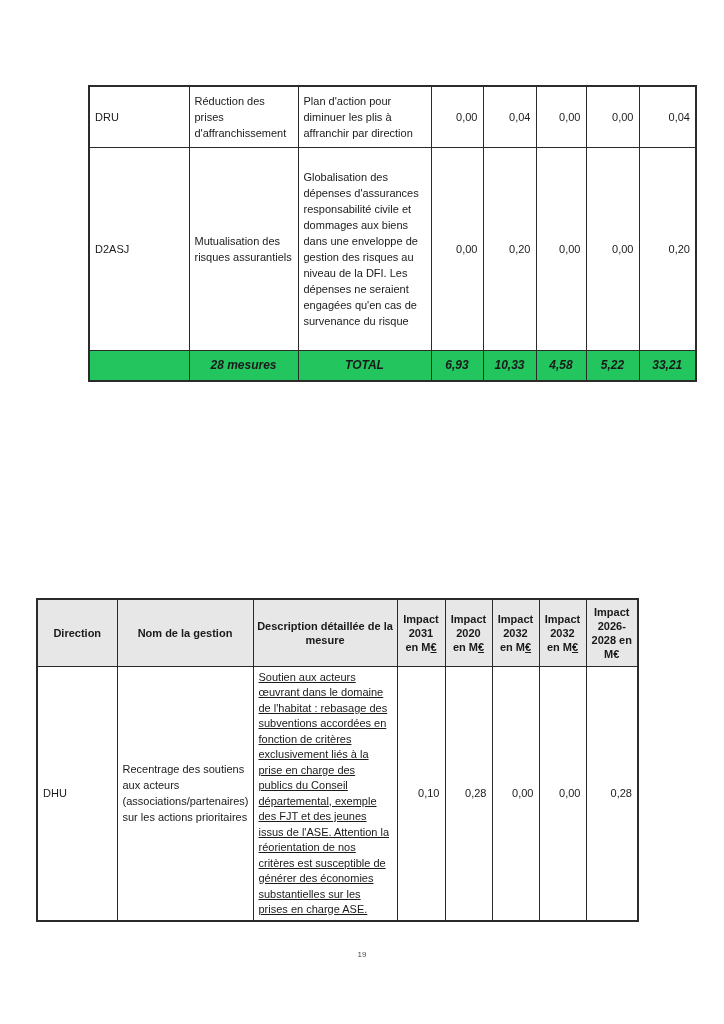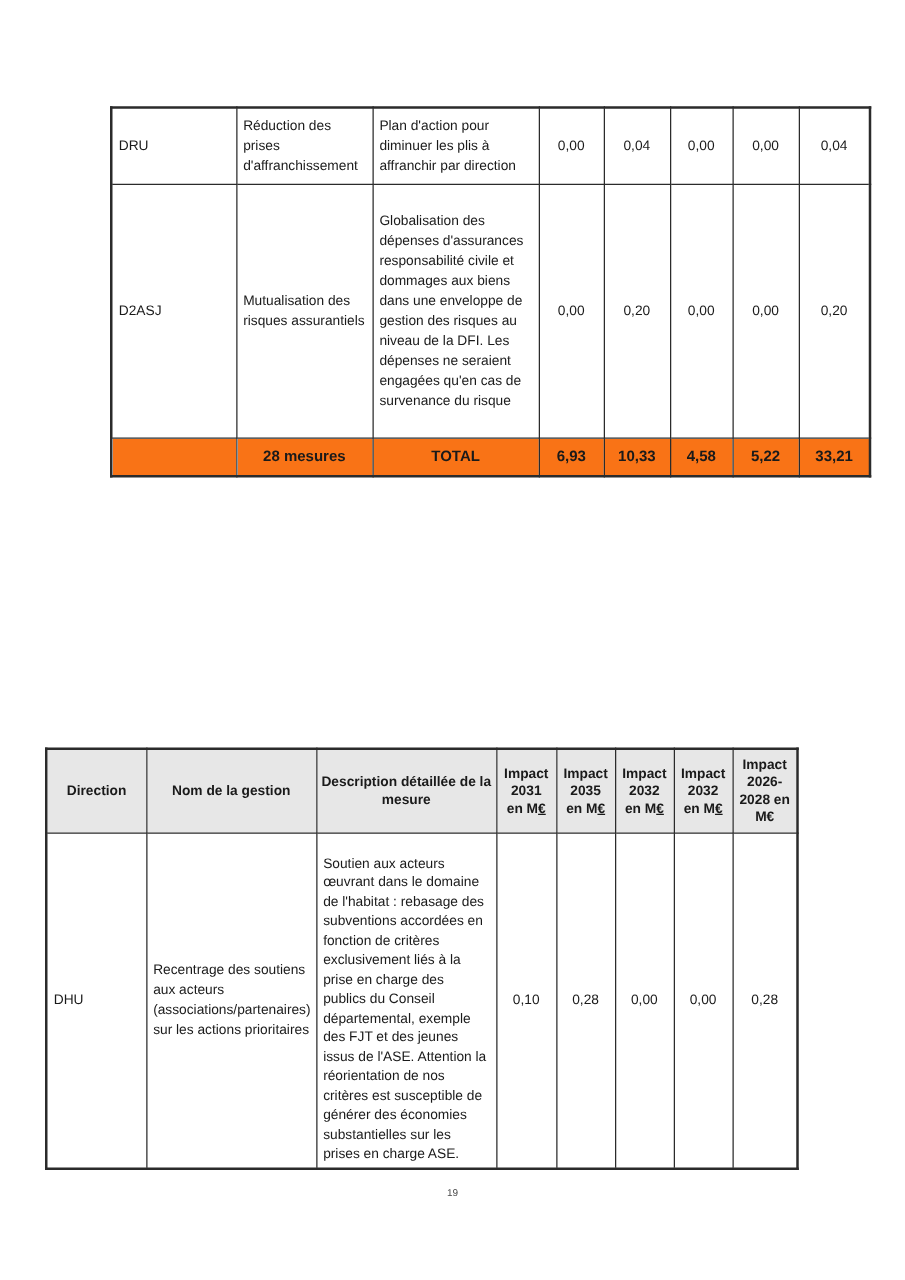--- a/index.html
+++ b/index.html
@@ -23,31 +23,31 @@
     vertical-align: middle;
     font-size: 11px;
     line-height: 16px;
     color: #1a1a1a;
     font-weight: normal;
     overflow: hidden;
   }
   #t1 { left: 88px; top: 85px; width: 607px; }
   #t2 { left: 36px; top: 598px; width: 601px; }
   .left { text-align: left; }
-  .num  { text-align: center; }
-  .gray { background: #f97316; }
+  .num  { text-align: right; }
+  .gray { background: #22c55e; font-style: italic; }
   .total-row td { font-weight: bold; font-size: 12px; line-height: 14px; text-align: center; }
   #t2 th {
     background: #e7e7e7;
     font-weight: bold;
     text-align: center;
     line-height: 14px;
     padding: 2px 3px;
   }
-  .desc2 { vertical-align: top; line-height: 15.5px; padding-top: 17px; }
+  .desc2 { vertical-align: top; line-height: 15.5px; padding-top: 3px; text-decoration: underline; }
   .u { text-decoration: underline; }
   .pageno {
     position: absolute;
     top: 950px; left: 0; width: 100%;
     text-align: center;
     font-size: 8px;
     color: #4a4a4a;
   }
 </style>
 </head>
@@ -116,21 +116,21 @@
         <th>Direction</th>
         <th>Nom de la gestion</th>
         <th>Description détaillée de la mesure</th>
         <th>
           <div>Impact</div>
           <div>2031</div>
           <div><span>en M</span><span class="u">€</span></div>
         </th>
         <th>
           <div>Impact</div>
-          <div>2035</div>
+          <div>2020</div>
           <div><span>en M</span><span class="u">€</span></div>
         </th>
         <th>
           <div>Impact</div>
           <div>2032</div>
           <div><span>en M</span><span class="u">€</span></div>
         </th>
         <th>
           <div>Impact</div>
           <div>2032</div>

